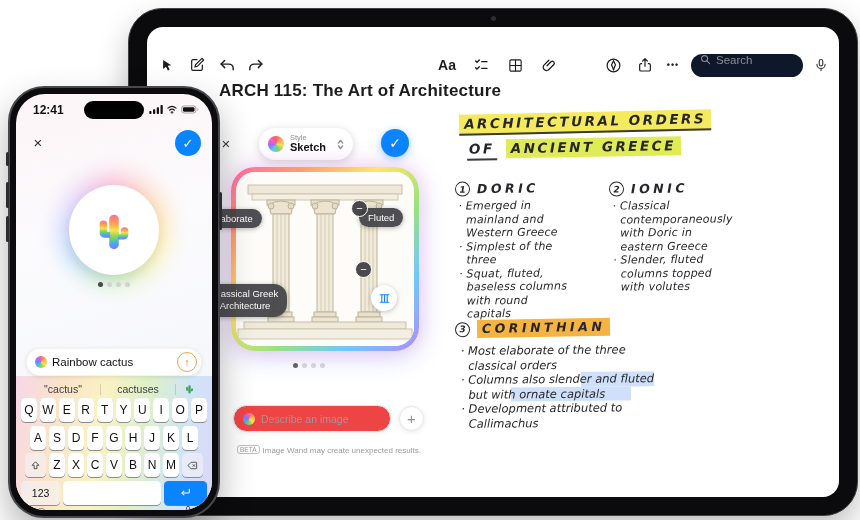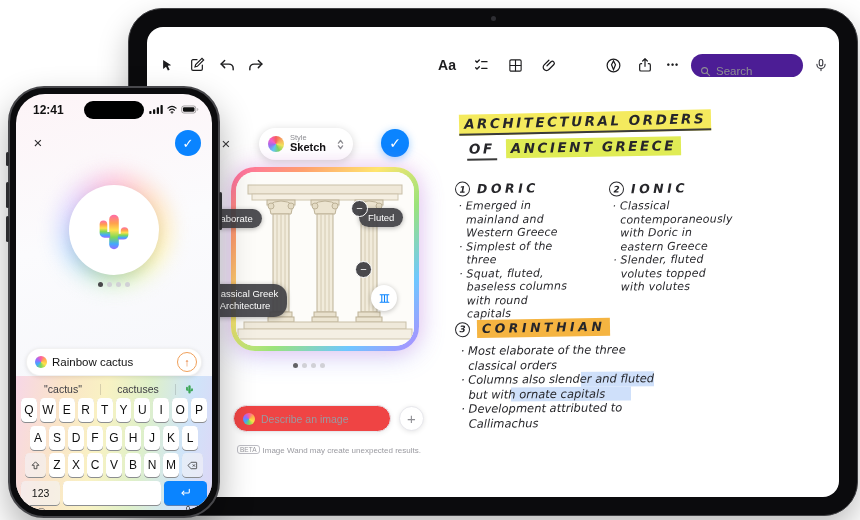--- a/index.html
+++ b/index.html
@@ -12,21 +12,21 @@
   .ipad { position:absolute; left:128px; top:8px; width:730px; height:508px; background:#0b0b0d; border:1.5px solid #3f3f42; border-radius:34px; box-shadow:0 14px 30px rgba(0,0,0,.25); z-index:1; }
   .ipad-camera { position:absolute; left:50%; top:7px; width:5px; height:5px; margin-left:-2.5px; border-radius:50%; background:#2e2e33; }
   .ipad-screen { position:absolute; inset:18px; background:#ffffff; border-radius:16px; overflow:hidden; }
 
   .ipad-status { position:absolute; left:0; right:0; top:2px; height:18px; padding:0 14px; display:flex; justify-content:space-between; align-items:center; font-size:10px; font-weight:700; color:#111; }
   .st-left span { margin-right:6px; }
   .st-right { display:flex; align-items:center; gap:5px; font-weight:400; font-size:9.5px; color:#111; }
 
   .tbtn { position:absolute; top:26px; width:24px; height:24px; display:flex; align-items:center; justify-content:center; color:#1c1c1e; }
   .tbtn.txt { font-size:14px; font-weight:600; }
-  .search-pill { position:absolute; top:27px; left:544px; width:112px; height:23px; background:#4c1d95; border-radius:12px; display:flex; align-items:flex-end; gap:5px; padding:0 9px; }
+  .search-pill { position:absolute; top:27px; left:544px; width:112px; height:23px; background:#0f172a; border-radius:12px; display:flex; align-items:flex-start; gap:5px; padding:0 9px; }
   .search-pill span { font-size:11.5px; color:#8e8e93; }
   .note-title { position:absolute; left:72px; top:54px; font-size:17px; font-weight:700; color:#1c1c1e; letter-spacing:.2px; }
 
   
   .hw { position:absolute; color:#26262a; font-family:"DejaVu Sans",sans-serif; font-style:italic; }
   .hw-line { white-space:pre; }
   .hw-h1 { left:312px; top:86px; transform:rotate(-1.3deg); font-size:13.5px; font-weight:600; letter-spacing:2.5px; }
   .hw-h1 span { background:#f4ea5e; padding:1px 5px 2px; border-bottom:2px solid #3a3a3a; }
   .hw-h2 { left:320px; top:112px; transform:rotate(-1deg); font-size:13.5px; font-weight:600; letter-spacing:2.5px; }
   .hw-h2 .of { border-bottom:2px solid #3a3a3a; margin-right:9px; padding:1px 2px 2px; }
@@ -181,20 +181,21 @@
         </span>
       <span>Search</span>
     </div>
     <button class="tbtn" style="left:662px">
         <svg width="14" height="14" viewBox="0 0 24 24" fill="none" stroke="#3c3c43" stroke-width="2" stroke-linecap="round">
           <rect x="9" y="2.5" width="6" height="11" rx="3"></rect>
           <path d="M5 11a7 7 0 0014 0M12 18.5v3"></path>
         </svg>
       </button>
 
+    <div class="note-title">ARCH 115: The Art of Architecture</div>
 
     <div class="hw hw-h1"><span>ARCHITECTURAL ORDERS</span></div>
     <div class="hw hw-h2"><span class="of">OF</span><span class="rest">ANCIENT GREECE</span></div>
 
     <div class="hw sec-title" style="left:308px;top:154px;transform:rotate(-1deg)">
       <span class="circ">1</span>
       <span>DORIC</span>
     </div>
     <div class="hw hw-lines" style="left:312px;top:172px;transform:rotate(-.6deg)">
         <div class="hw-line">· Emerged in</div>
@@ -211,21 +212,21 @@
     <div class="hw sec-title" style="left:462px;top:154px;transform:rotate(-1deg)">
       <span class="circ">2</span>
       <span>IONIC</span>
     </div>
     <div class="hw hw-lines" style="left:466px;top:172px;transform:rotate(-.6deg)">
         <div class="hw-line">· Classical</div>
         <div class="hw-line">  contemporaneously</div>
         <div class="hw-line">  with Doric in</div>
         <div class="hw-line">  eastern Greece</div>
         <div class="hw-line">· Slender, fluted</div>
-        <div class="hw-line">  volutes topped</div>
+        <div class="hw-line">  columns topped</div>
         <div class="hw-line">  with volutes</div>
       </div>
 
     <div class="hw sec-title" style="left:308px;top:292px;transform:rotate(-1deg)">
       <span class="circ">3</span>
       <span class="cor-word">CORINTHIAN</span>
     </div>
     <div class="hw hw-cor-lines" style="left:314px;top:316px;transform:rotate(-.5deg)">
         <div class="hw-line">· Most elaborate of the three</div>
         <div class="hw-line">  classical orders</div>

